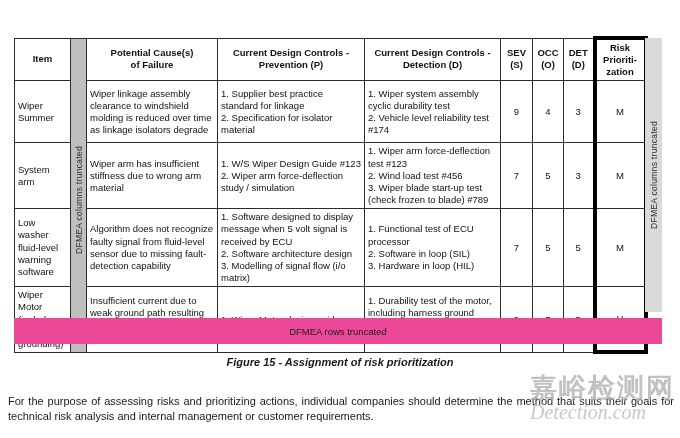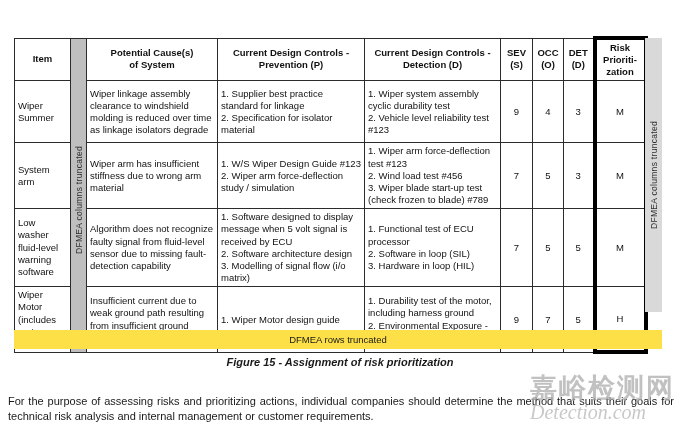--- a/index.html
+++ b/index.html
@@ -32,22 +32,22 @@
     font-size:8.5px;color:#2e2e2e;white-space:nowrap;letter-spacing:0.3px;
   }
   .risk-col{border-left:4px solid #000 !important;border-right:4px solid #000 !important;}
   .risk-top{border-top:4px solid #000 !important;}
   .risk-bottom{border-bottom:4px solid #000 !important;}
   .strip-right{
     position:absolute;left:645px;top:38px;width:17px;height:274px;
     background:#d9d9d9;display:flex;align-items:center;justify-content:center;
   }
   .band-bottom{
-    position:absolute;left:14px;top:330px;width:648px;height:19px;
-    background:#fde047;display:flex;align-items:center;justify-content:center;
+    position:absolute;left:14px;top:318px;width:648px;height:26px;
+    background:#ec4899;display:flex;align-items:center;justify-content:center;
     font-size:9.5px;color:#1a1a1a;
   }
   .caption{
     position:absolute;left:0;top:356px;width:680px;text-align:center;
     font-size:11px;font-weight:bold;font-style:italic;color:#1a1a1a;
   }
   .footer-text{
     position:absolute;left:8px;top:383px;width:666px;
     font-size:11px;line-height:1.32;text-align:justify;color:#1a1a1a;
   }
@@ -82,42 +82,42 @@
         <col style="width:31px">
         <col style="width:51px">
     </colgroup>
     <tbody>
         <tr style="height:42px">
       <th>Item</th>
       <td class="strip-left" rowspan="5">
         <span class="vtext">DFMEA columns truncated</span>
       </td>
       <th>Potential Cause(s)
-of System</th>
+of Failure</th>
       <th>Current Design Controls -
 Prevention (P)</th>
       <th>Current Design Controls -
 Detection (D)</th>
       <th>SEV
 (S)</th>
       <th>OCC
 (O)</th>
       <th>DET
 (D)</th>
       <th class="risk-col risk-top">Risk
 Prioriti-
 zation</th>
     </tr>
     <tr style="height:62px">
       <td class="cell-left">Wiper Summer</td>
       <td class="cell-left">Wiper linkage assembly clearance to windshield molding is reduced over time as linkage isolators degrade</td>
       <td class="cell-left">1. Supplier best practice standard for linkage
 2. Specification for isolator material</td>
       <td class="cell-left">1. Wiper system assembly cyclic durability test
-2. Vehicle level reliability test #123</td>
+2. Vehicle level reliability test #174</td>
       <td class="cell-center">9</td>
       <td class="cell-center">4</td>
       <td class="cell-center">3</td>
       <td class="cell-center risk-col">M</td>
     </tr>
     <tr style="height:56px">
       <td class="cell-left">System arm</td>
       <td class="cell-left">Wiper arm has insufficient stiffness due to wrong arm material</td>
       <td class="cell-left">1. W/S Wiper Design Guide #123
 2. Wiper arm force-deflection study / simulation</td>

